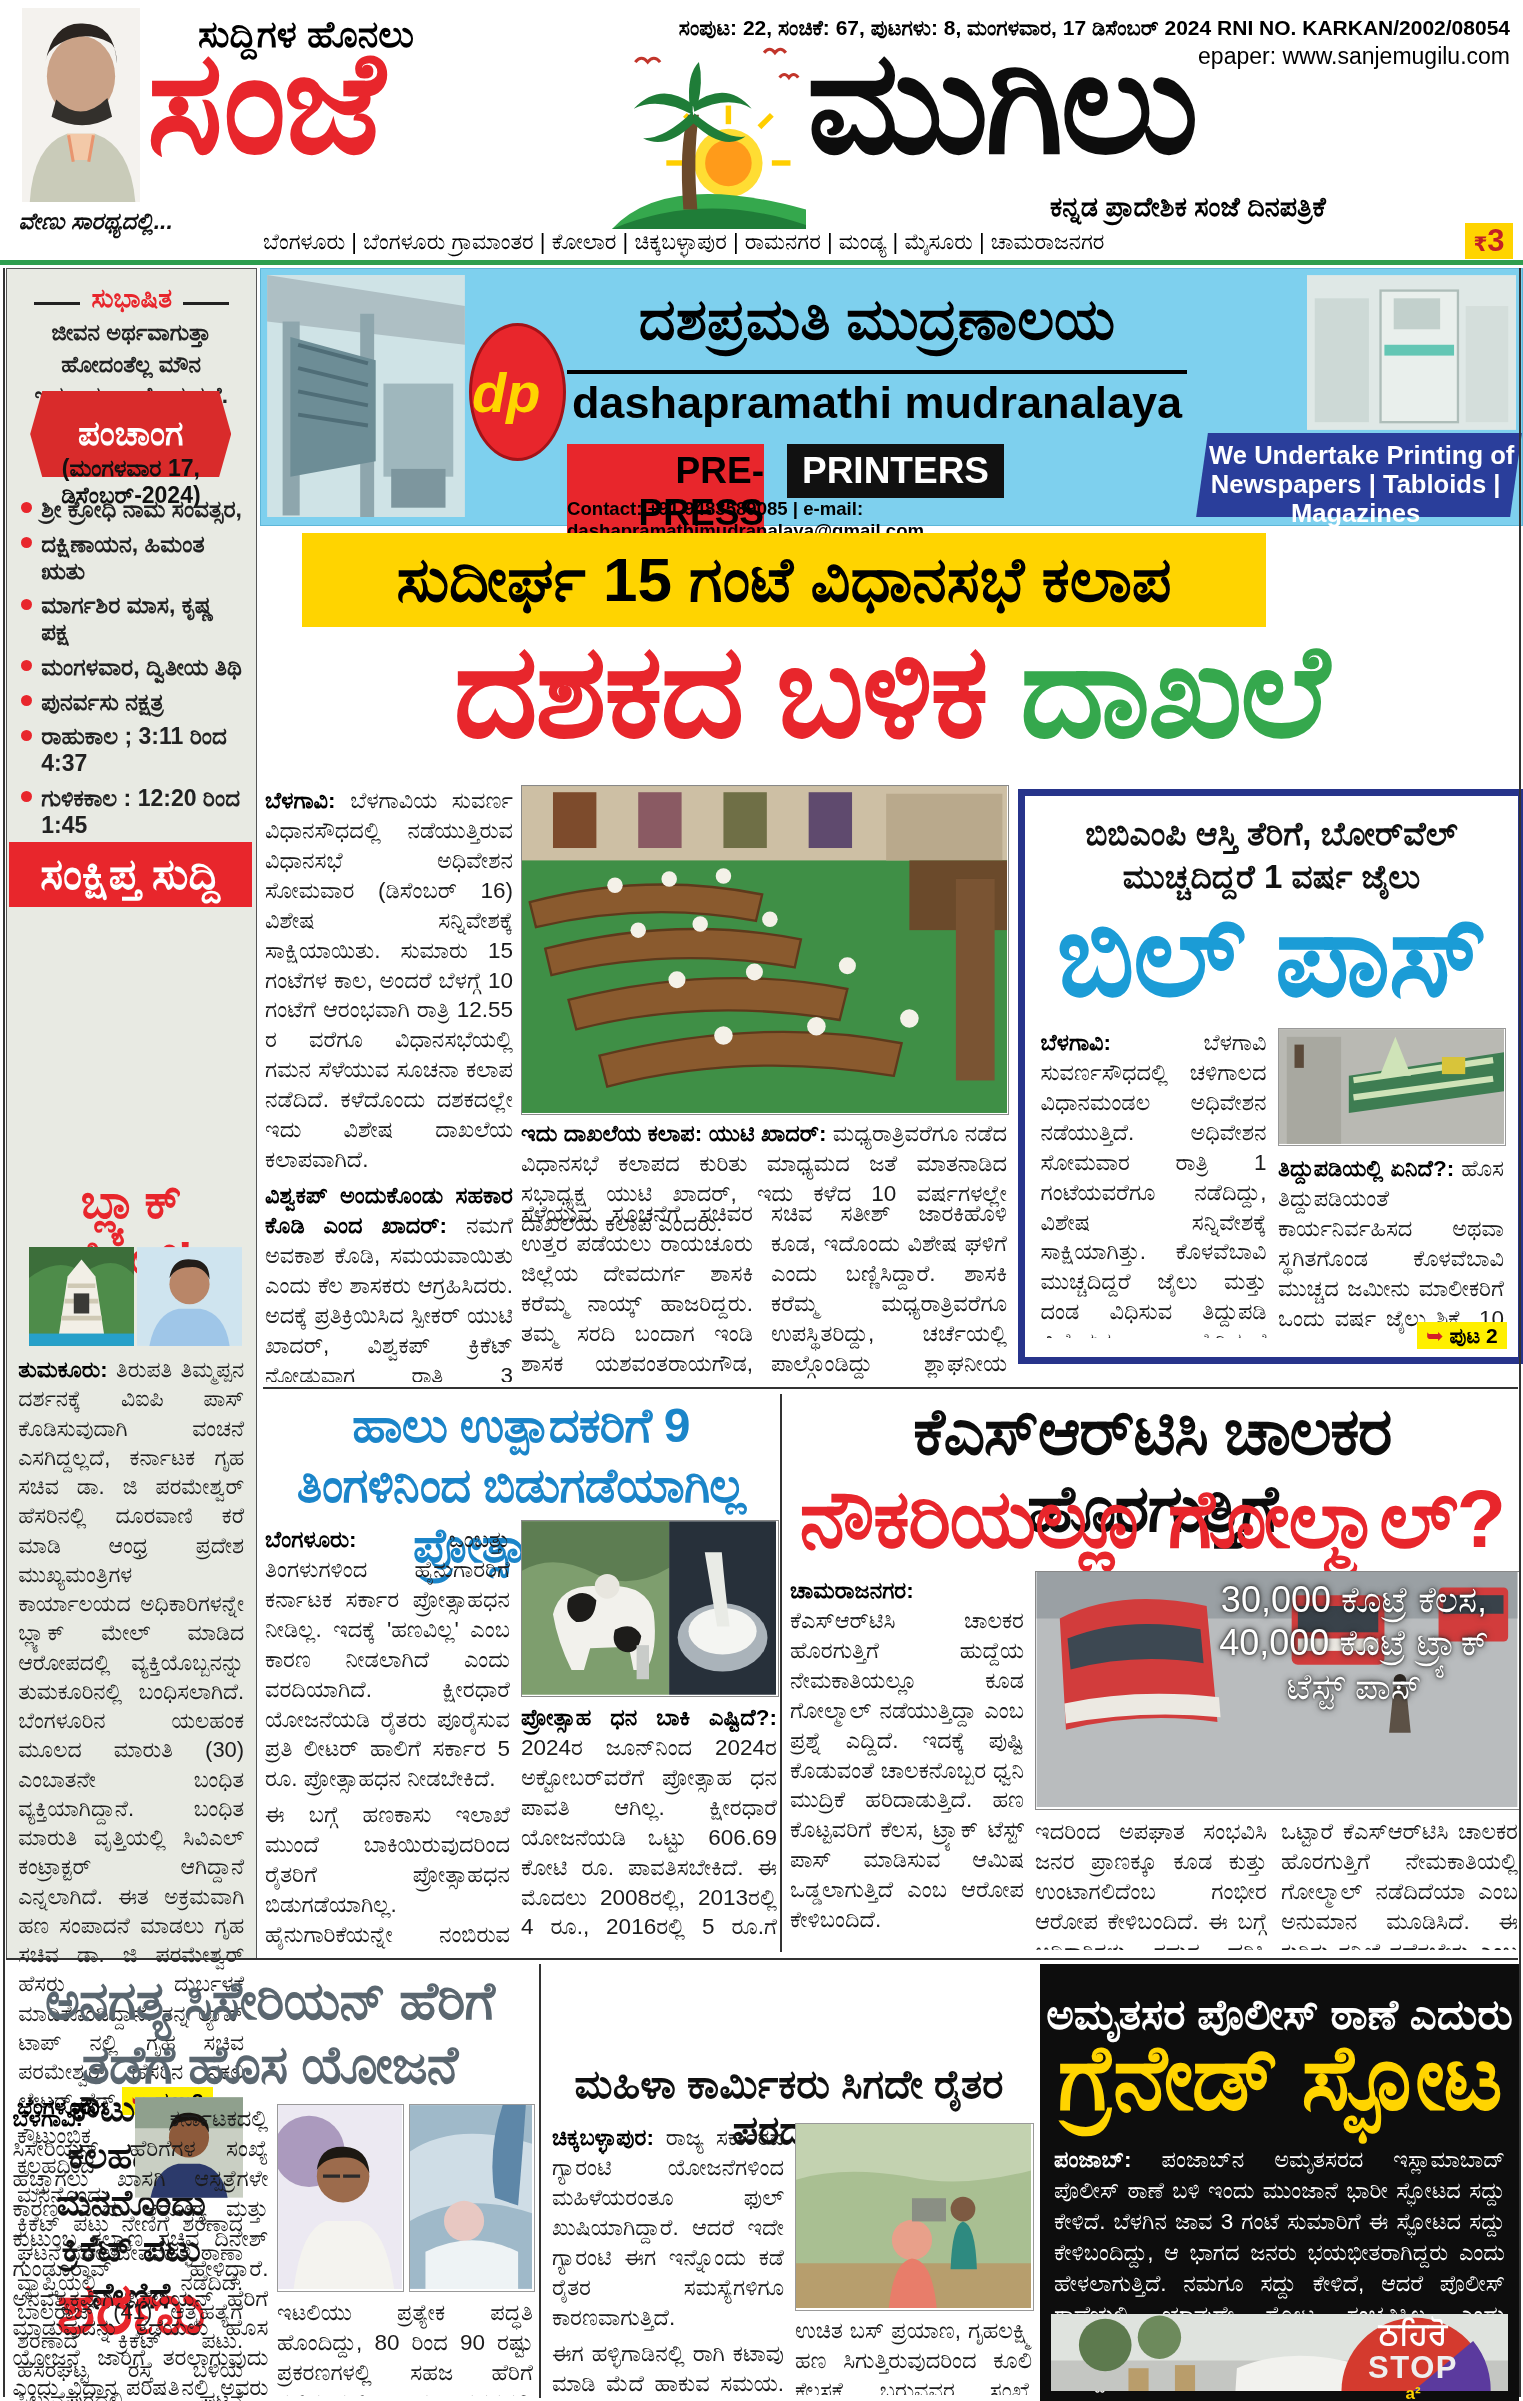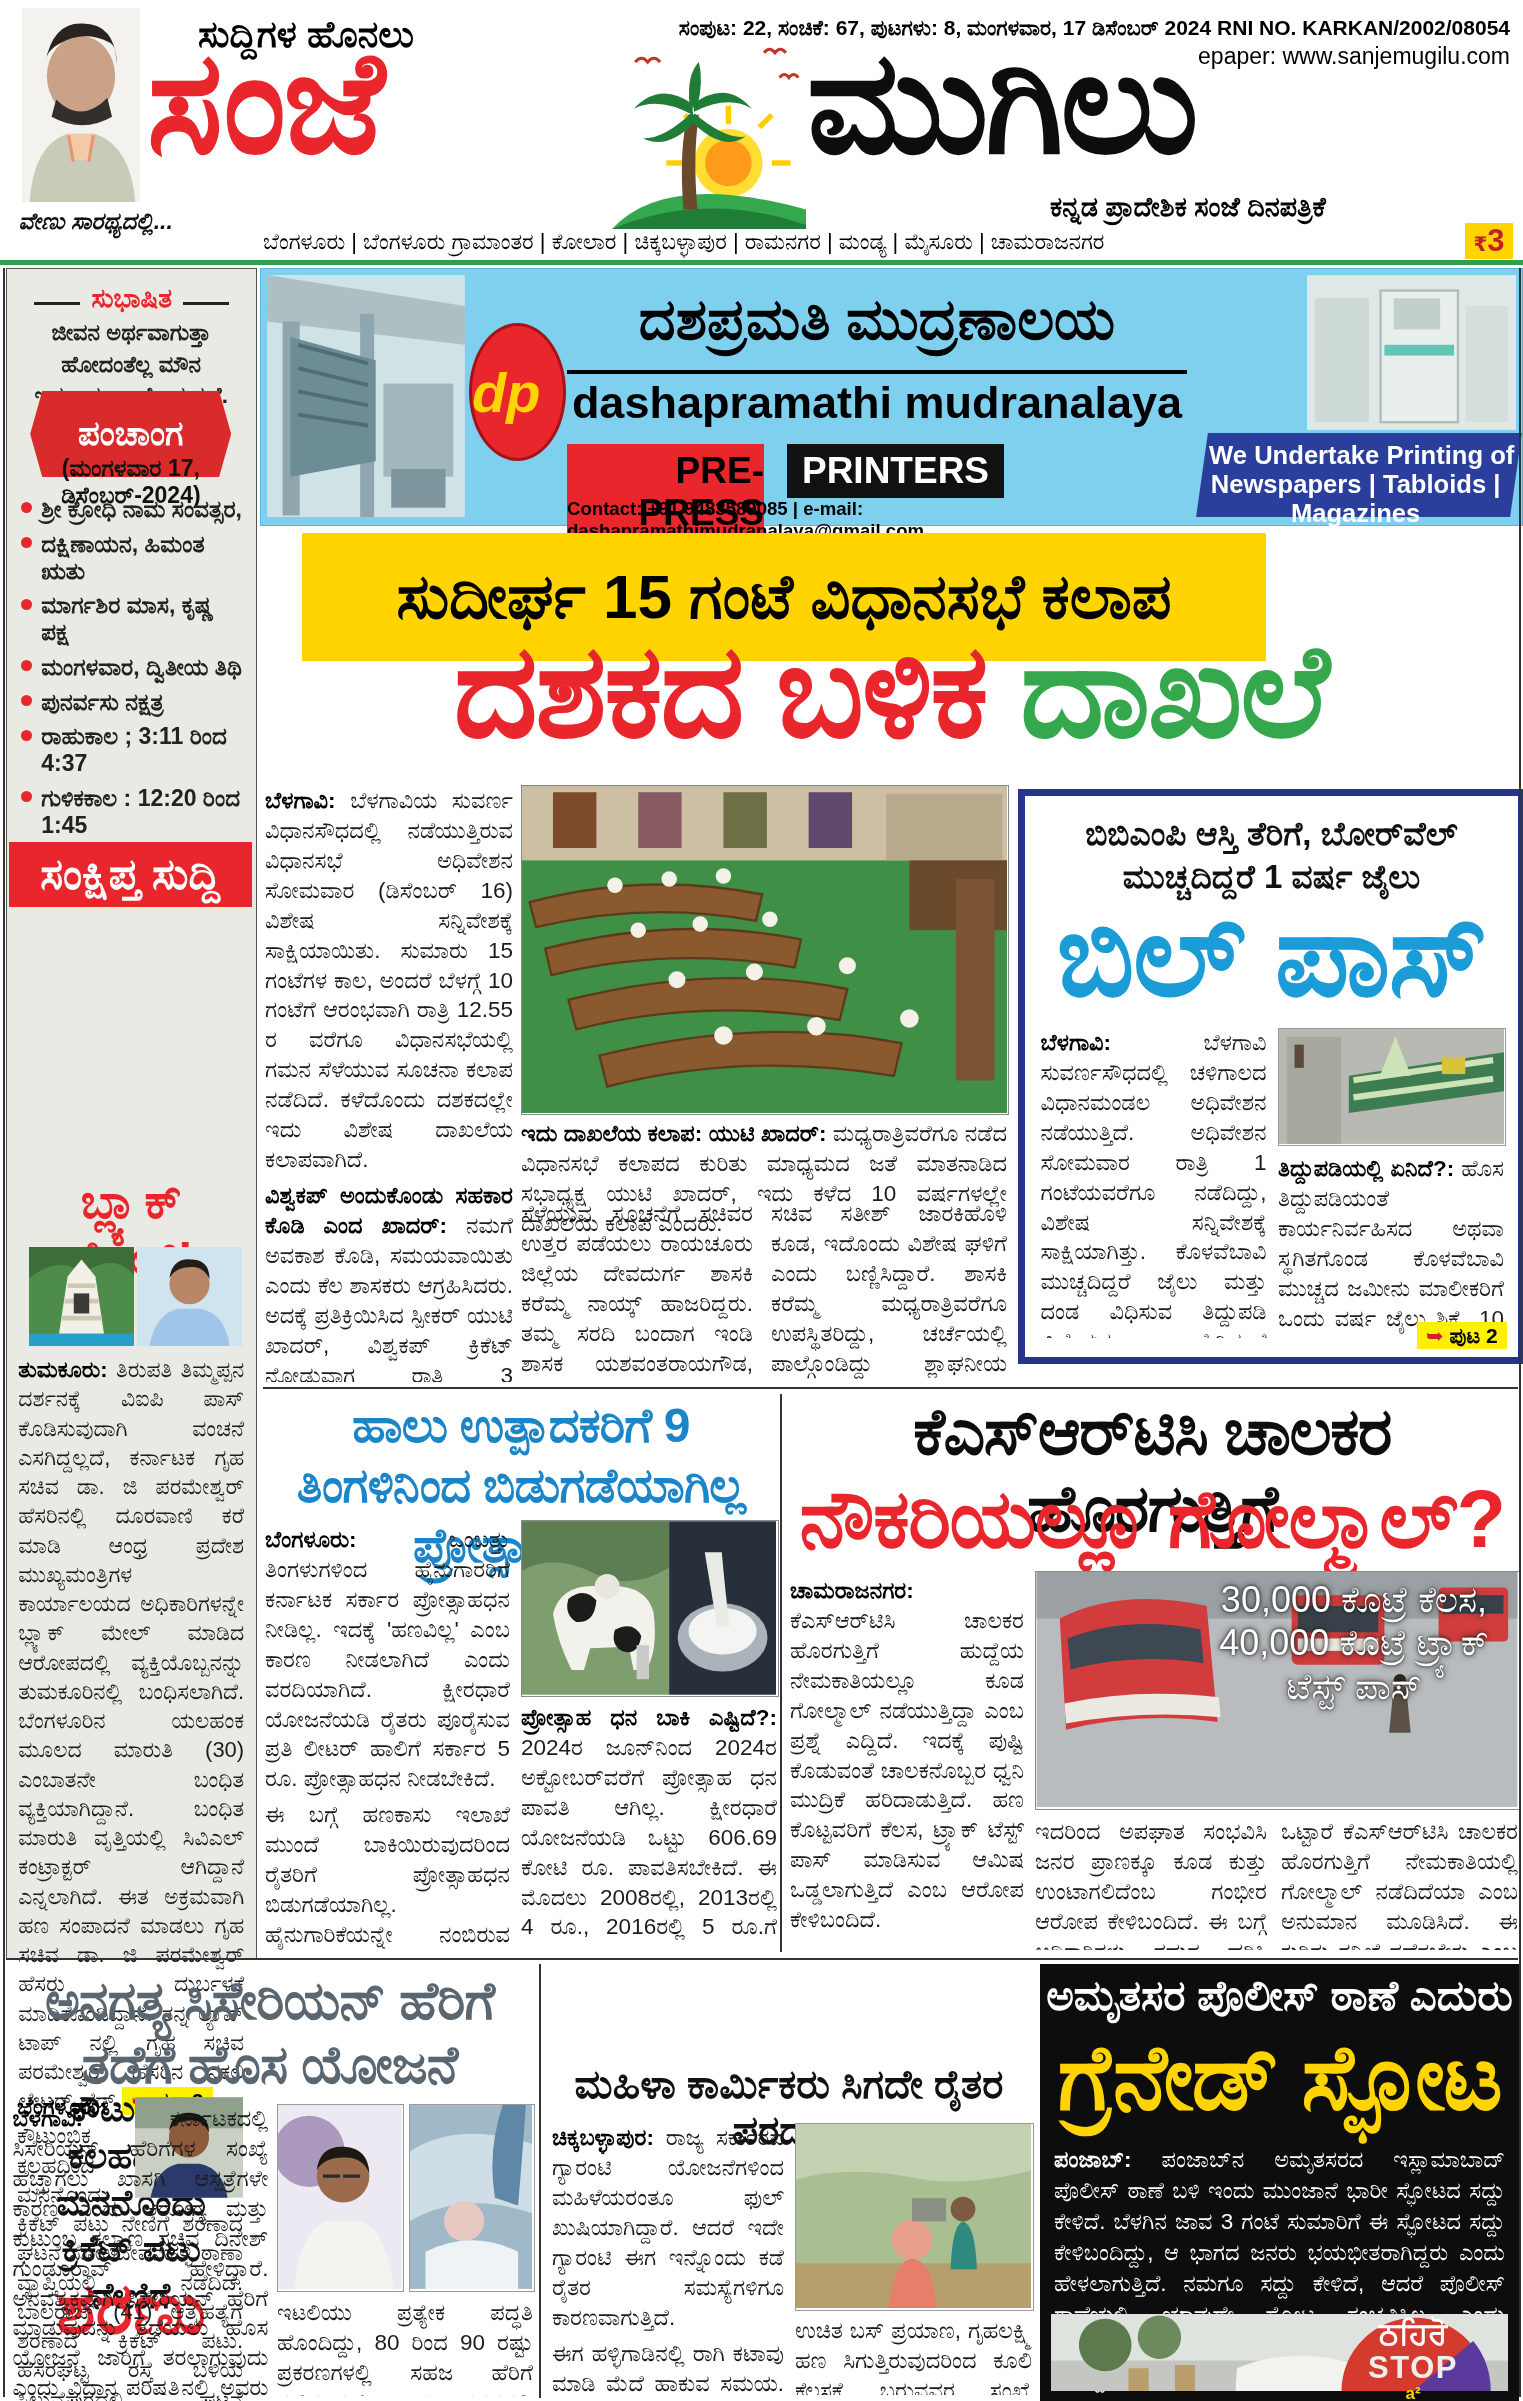--- a/index.html
+++ b/index.html
@@ -193,21 +193,21 @@
       <circle cx="70" cy="52" r="26" fill="#8d5a3b"></circle>
       <path d="M44 44 Q48 18 72 20 Q96 22 96 46 Q88 28 70 30 Q52 30 44 44Z" fill="#17130f"></path>
       <path d="M20 130 Q28 92 56 86 L84 86 Q114 92 120 130Z" fill="#2c3a6b"></path>
     </svg>
     <span class="dateline">ಬೆಂಗಳೂರು:</span>
     <span>ಕೌಟುಂಬಿಕ ಕಲಹದಿಂದ ಮನನೊಂದು ಕ್ರಿಕೆಟ್ ಪಟು ನೇಣಿಗೆ ಶರಣಾದ ಘಟನೆ ಸೋಲದೇವನಹಳ್ಳಿ ಠಾಣಾ ವ್ಯಾಪ್ತಿಯಲ್ಲಿ ನಡೆದಿದೆ. ಬಾಲರಾಜ್ (41) ಆತ್ಮಹತ್ಯೆಗೆ ಶರಣಾದ ಕ್ರಿಕೆಟ್ ಪಟು. ಹೆಸರಘಟ್ಟ ರಸ್ತೆ ಬಳಿಯ ಸಿಲುವೆಪುರದಲ್ಲಿ ಘಟನೆ ನಡೆದಿದೆ. ಬಾಲರಾಜ್</span>
     
     
   </div>
 
-  <div class="abs centered" style="left:302px;top:533px;width:964px;background:#ffd400;color:#000;font-size:62px;font-weight:900;padding:28px 0;">ಸುದೀರ್ಘ 15 ಗಂಟೆ ವಿಧಾನಸಭೆ ಕಲಾಪ</div>
+  <div class="abs centered" style="left:302px;top:533px;width:964px;background:#ffd400;color:#000;font-size:62px;font-weight:900;padding:11px 0;">ಸುದೀರ್ಘ 15 ಗಂಟೆ ವಿಧಾನಸಭೆ ಕಲಾಪ</div>
   <div class="abs centered" style="left:263px;top:620px;width:1255px;font-size:130px;font-weight:900;line-height:1.1;letter-spacing:-2.3px;">
     <span style="color:#e8262c;">ದಶಕದ ಬಳಿಕ </span><span style="color:#35a84d;">ದಾಖಲೆ</span>
   </div>
 
   <div class="abs bodytx jt" style="left:265px;top:786px;width:248px;height:596px;overflow:hidden;">
     <span class="dateline">ಬೆಳಗಾವಿ:</span>
     <span>ಬೆಳಗಾವಿಯ ಸುವರ್ಣ ವಿಧಾನಸೌಧದಲ್ಲಿ ನಡೆಯುತ್ತಿರುವ ವಿಧಾನಸಭೆ ಅಧಿವೇಶನ ಸೋಮವಾರ (ಡಿಸೆಂಬರ್ 16) ವಿಶೇಷ ಸನ್ನಿವೇಶಕ್ಕೆ ಸಾಕ್ಷಿಯಾಯಿತು. ಸುಮಾರು 15 ಗಂಟೆಗಳ ಕಾಲ, ಅಂದರೆ ಬೆಳಗ್ಗೆ 10 ಗಂಟೆಗೆ ಆರಂಭವಾಗಿ ರಾತ್ರಿ 12.55 ರ ವರೆಗೂ ವಿಧಾನಸಭೆಯಲ್ಲಿ ಗಮನ ಸೆಳೆಯುವ ಸೂಚನಾ ಕಲಾಪ ನಡೆದಿದೆ. ಕಳೆದೊಂದು ದಶಕದಲ್ಲೇ ಇದು ವಿಶೇಷ ದಾಖಲೆಯ ಕಲಾಪವಾಗಿದೆ.</span>
     <div style="margin-top:6.2px;"><b>ವಿಶ್ವಕಪ್ ಅಂದುಕೊಂಡು ಸಹಕಾರ ಕೊಡಿ ಎಂದ ಖಾದರ್:</b>
       <span>ನಮಗೆ ಅವಕಾಶ ಕೊಡಿ, ಸಮಯವಾಯಿತು ಎಂದು ಕೆಲ ಶಾಸಕರು ಆಗ್ರಹಿಸಿದರು. ಅದಕ್ಕೆ ಪ್ರತಿಕ್ರಿಯಿಸಿದ ಸ್ಪೀಕರ್ ಯುಟಿ ಖಾದರ್, ವಿಶ್ವಕಪ್ ಕ್ರಿಕೆಟ್ ನೋಡುವಾಗ ರಾತ್ರಿ 3 ಗಂಟೆಯವರೆಗೆ ಕಾಯುವುದಿಲ್ಲವೇ? ಅದೇ ರೀತಿ ಈಗ ವಿಶ್ವಕಪ್ ಅಂದುಕೊಂಡು ಸಹಕಾರ ಕೊಡಿ ಎಂದರು. ಮಧ್ಯರಾತ್ರಿ ಆದರೂ ತಮ್ಮ ಗಮನ</span></div>
   </div>
@@ -401,21 +401,21 @@
       <path d="M200 188 q2 -58 16 -62 q16 4 18 62Z" fill="#2e8a80"></path>
       <rect x="150" y="96" width="44" height="30" fill="#8a8f84"></rect>
     </svg>
   </div>
   <div class="abs bodytx jt" style="left:795px;top:2316px;width:237px;height:79px;overflow:hidden;">
     <span>ಉಚಿತ ಬಸ್ ಪ್ರಯಾಣ, ಗೃಹಲಕ್ಷ್ಮಿ ಹಣ ಸಿಗುತ್ತಿರುವುದರಿಂದ ಕೂಲಿ ಕೆಲಸಕ್ಕೆ ಬರುವವರ ಸಂಖ್ಯೆ ಕಡಿಮೆಯಾಗಿದೆ ಎಂದು ರೈತರು ಅಳಲು ತೋಡಿಕೊಂಡಿದ್ದಾರೆ.</span>
     
   </div>
 
   <div class="abs" style="left:1040px;top:1964px;width:479px;height:438px;background:#0d0d0d;overflow:hidden;">
-    <div class="abs centered" style="left:0;top:8px;width:479px;font-size:42px;font-weight:900;color:#fff;">ಅಮೃತಸರ ಪೊಲೀಸ್ ಠಾಣೆ ಎದುರು</div>
+    <div class="abs centered" style="left:0;top:27px;width:479px;font-size:42px;font-weight:900;color:#fff;">ಅಮೃತಸರ ಪೊಲೀಸ್ ಠಾಣೆ ಎದುರು</div>
     <div class="abs centered" style="left:0;top:62px;width:479px;font-size:91px;font-weight:900;color:#ffd400;letter-spacing:-1.5px;">ಗ್ರೆನೇಡ್ ಸ್ಫೋಟ</div>
     <div class="abs jt" style="left:14px;top:180px;width:451px;font-size:22.5px;line-height:1.38;color:#fff;">
       <span class="dateline" style="color:#fff;">ಪಂಜಾಬ್:</span>
       <span>ಪಂಜಾಬ್‌ನ ಅಮೃತಸರದ ಇಸ್ಲಾಮಾಬಾದ್ ಪೊಲೀಸ್ ಠಾಣೆ ಬಳಿ ಇಂದು ಮುಂಜಾನೆ ಭಾರೀ ಸ್ಫೋಟದ ಸದ್ದು ಕೇಳಿದೆ. ಬೆಳಗಿನ ಜಾವ 3 ಗಂಟೆ ಸುಮಾರಿಗೆ ಈ ಸ್ಫೋಟದ ಸದ್ದು ಕೇಳಿಬಂದಿದ್ದು, ಆ ಭಾಗದ ಜನರು ಭಯಭೀತರಾಗಿದ್ದರು ಎಂದು ಹೇಳಲಾಗುತ್ತಿದೆ. ನಮಗೂ ಸದ್ದು ಕೇಳಿದೆ, ಆದರೆ ಪೊಲೀಸ್ ಠಾಣೆಯಲ್ಲಿ ಯಾವುದೇ ಸ್ಫೋಟ ಸಂಭವಿಸಿಲ್ಲ ಎಂದು ಇಸ್ಲಾಮಾಬಾದ್ ಪೊಲೀಸ್ ಠಾಣಾಧಿಕಾರಿ ಜಸ್ಬೀರ್ ಸಿಂಗ್ ಹೇಳಿದ್ದಾರೆ.</span>
       <span class="ptag"><span class="arr">➥ </span><span>ಪುಟ 2</span></span>
     </div>
     <div class="abs" style="left:11px;top:350px;width:457px;height:77px;">
       <svg width="457" height="77" viewBox="0 0 590 200" preserveAspectRatio="xMidYMin slice">
         <rect width="590" height="200" fill="#c4c6c2"></rect>
         <path d="M0 0 h590 v60 H0Z" fill="#dfe3de"></path>

